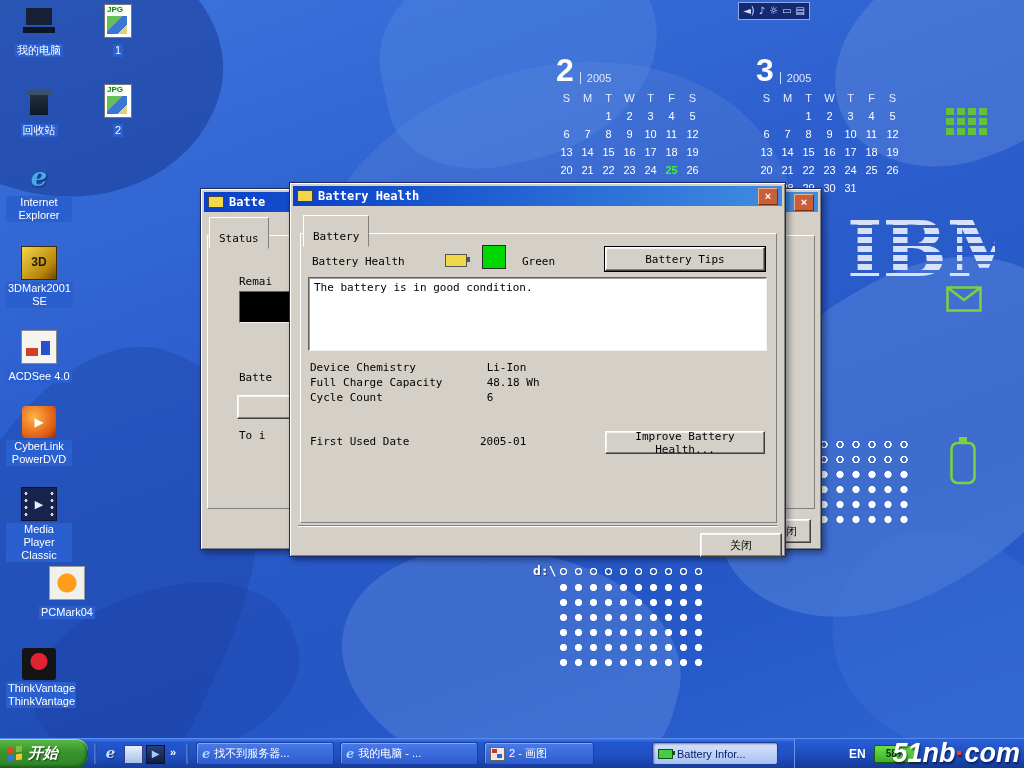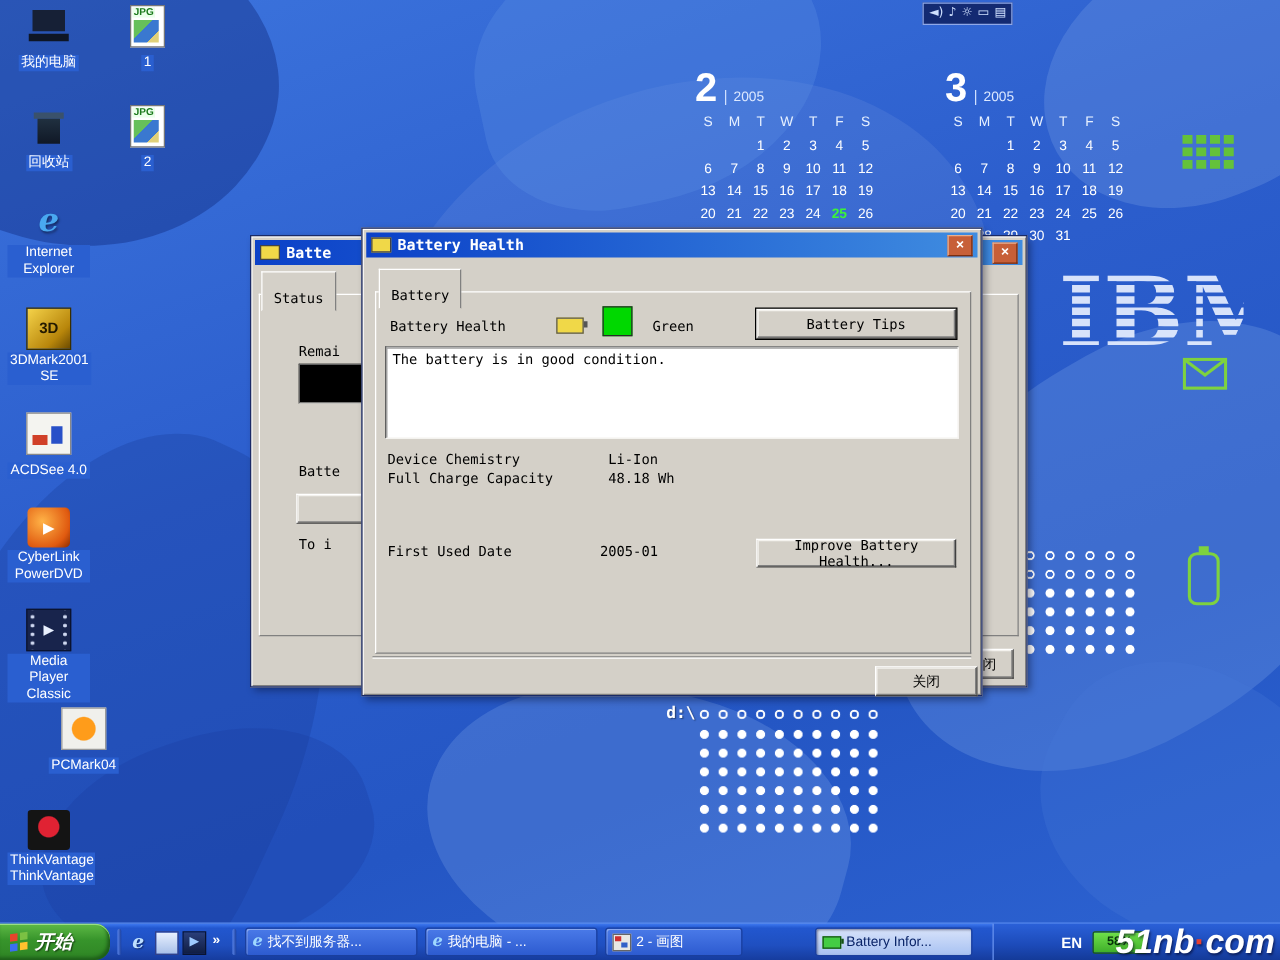--- a/index.html
+++ b/index.html
@@ -307,20 +307,24 @@
           <span class="f-label">Device Chemistry</span>
           <span class="f-value">Li-Ion</span>
         </div>
 
         <div class="field-row">
           <span class="f-label">Full Charge Capacity</span>
           <span class="f-value">48.18 Wh</span>
         </div>
 
 
+        <div class="field-row">
+          <span class="f-label">Cycle Count</span>
+          <span class="f-value">6</span>
+        </div>
       </div>
 
     <div class="dlg-label" style="left:20px;top:252px;">First Used Date</div>
     <div class="dlg-label" style="left:190px;top:252px;">2005-01</div>
     <div class="btn" style="left:315px;top:248px;width:158px;height:21px;">Improve Battery Health...</div>
 
     <div class="separator" style="left:8px;top:342px;width:479px;"></div>
     <div class="btn" style="left:410px;top:350px;width:80px;height:22px;">关闭</div>
   </div>
 

